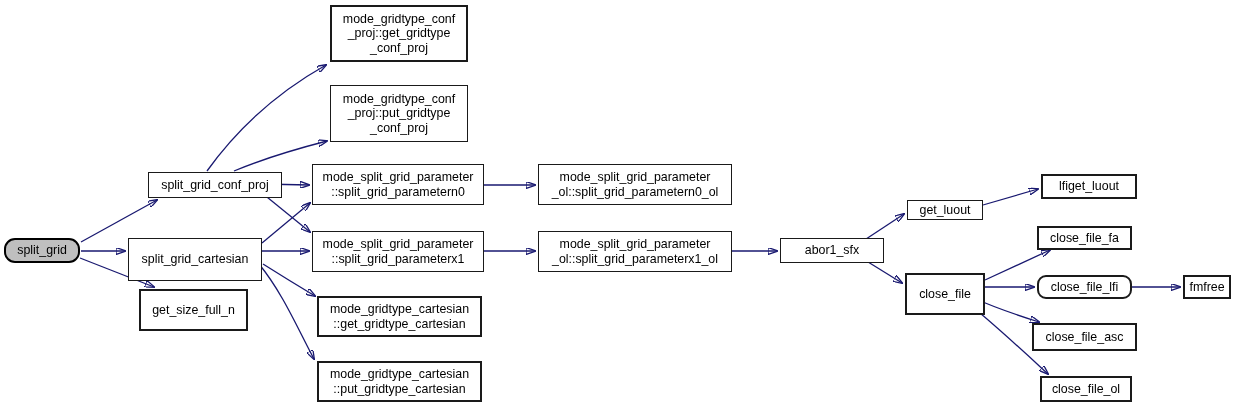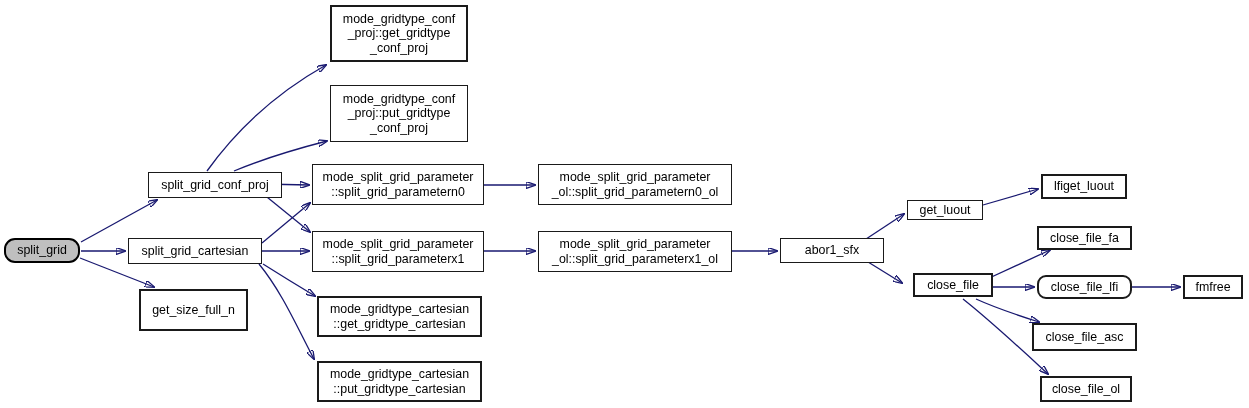--- a/index.html
+++ b/index.html
@@ -61,21 +61,21 @@
     <path d="M 985 287 L 1034 287" marker-end="url(#arrow)"></path>
     <path d="M 976 299 C 998 309 1020 316 1039 322" marker-end="url(#arrow)"></path>
     <path d="M 963 299 C 992 322 1022 350 1048 374" marker-end="url(#arrow)"></path>
     <path d="M 1132 287 L 1180 287" marker-end="url(#arrow)"></path>
   </svg>
 
   <div class="node hl" style="left:4px;top:238px;width:76px;height:25px;border-radius:11px;">split_grid</div>
 
   <div class="node" style="left:128px;top:172px;width:134px;height:26px;margin-left:20px;">split_grid_conf_proj</div>
 
-  <div class="node" style="left:128px;top:238px;width:134px;height:26px;">split_grid_cartesian</div>
+  <div class="node" style="left:128px;top:238px;width:134px;height:43px;">split_grid_cartesian</div>
 
   <div class="node b2" style="left:139px;top:289px;width:109px;height:42px;">get_size_full_n</div>
 
   <div class="node b2" style="left:330px;top:5px;width:138px;height:57px;">mode_gridtype_conf
 _proj::get_gridtype
 _conf_proj</div>
 
   <div class="node" style="left:330px;top:85px;width:138px;height:57px;">mode_gridtype_conf
 _proj::put_gridtype
 _conf_proj</div>
@@ -95,27 +95,27 @@
   <div class="node" style="left:538px;top:164px;width:194px;height:41px;">mode_split_grid_parameter
 _ol::split_grid_parametern0_ol</div>
 
   <div class="node" style="left:538px;top:231px;width:194px;height:41px;">mode_split_grid_parameter
 _ol::split_grid_parameterx1_ol</div>
 
   <div class="node" style="left:780px;top:238px;width:104px;height:25px;">abor1_sfx</div>
 
   <div class="node" style="left:907px;top:200px;width:76px;height:16px;">get_luout</div>
 
-  <div class="node b2" style="left:905px;top:273px;width:80px;height:24px;margin-left:8px;">close_file</div>
+  <div class="node b2" style="left:905px;top:273px;width:80px;height:42px;">close_file</div>
 
-  <div class="node b2" style="left:1041px;top:174px;width:86px;height:25px;">lfiget_luout</div>
+  <div class="node b2" style="left:1041px;top:174px;width:96px;height:25px;">lfiget_luout</div>
 
   <div class="node b2" style="left:1037px;top:226px;width:95px;height:24px;text-align:right;">close_file_fa</div>
 
   <div class="node b2" style="left:1037px;top:275px;width:95px;height:24px;border-radius:9px;">close_file_lfi</div>
 
   <div class="node b2" style="left:1032px;top:323px;width:105px;height:28px;">close_file_asc</div>
 
   <div class="node b2" style="left:1040px;top:376px;width:92px;height:26px;">close_file_ol</div>
 
-  <div class="node b2" style="left:1183px;top:275px;width:60px;height:24px;">fmfree</div>
+  <div class="node b2" style="left:1183px;top:275px;width:48px;height:24px;">fmfree</div>
 
 </div>
 
 </body></html>

